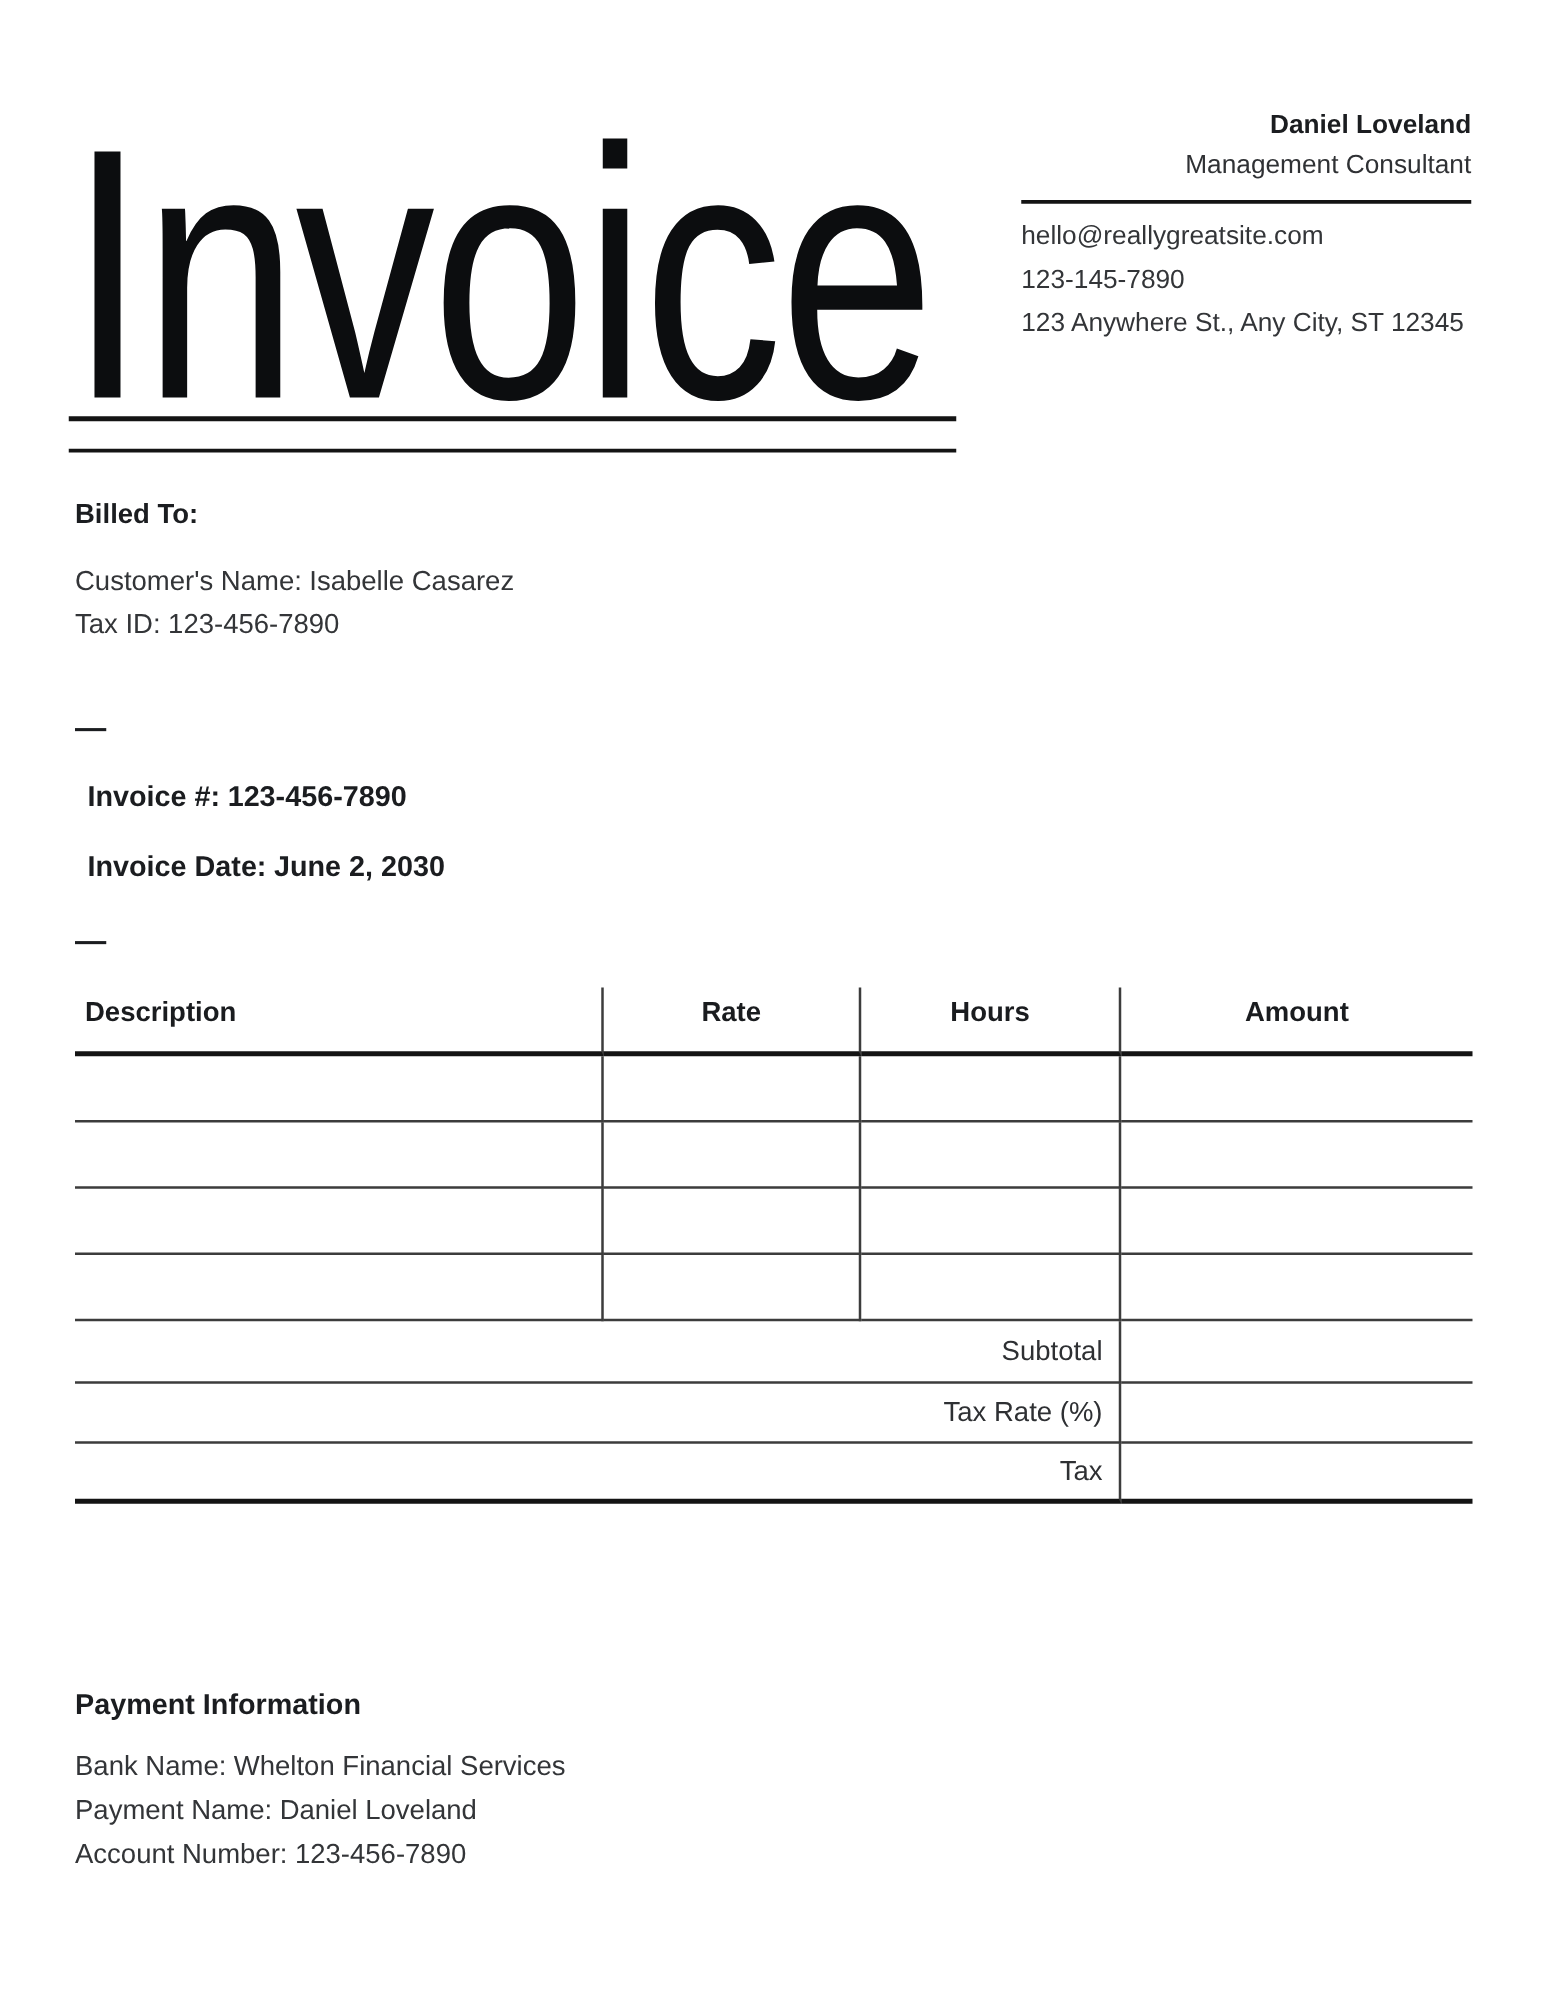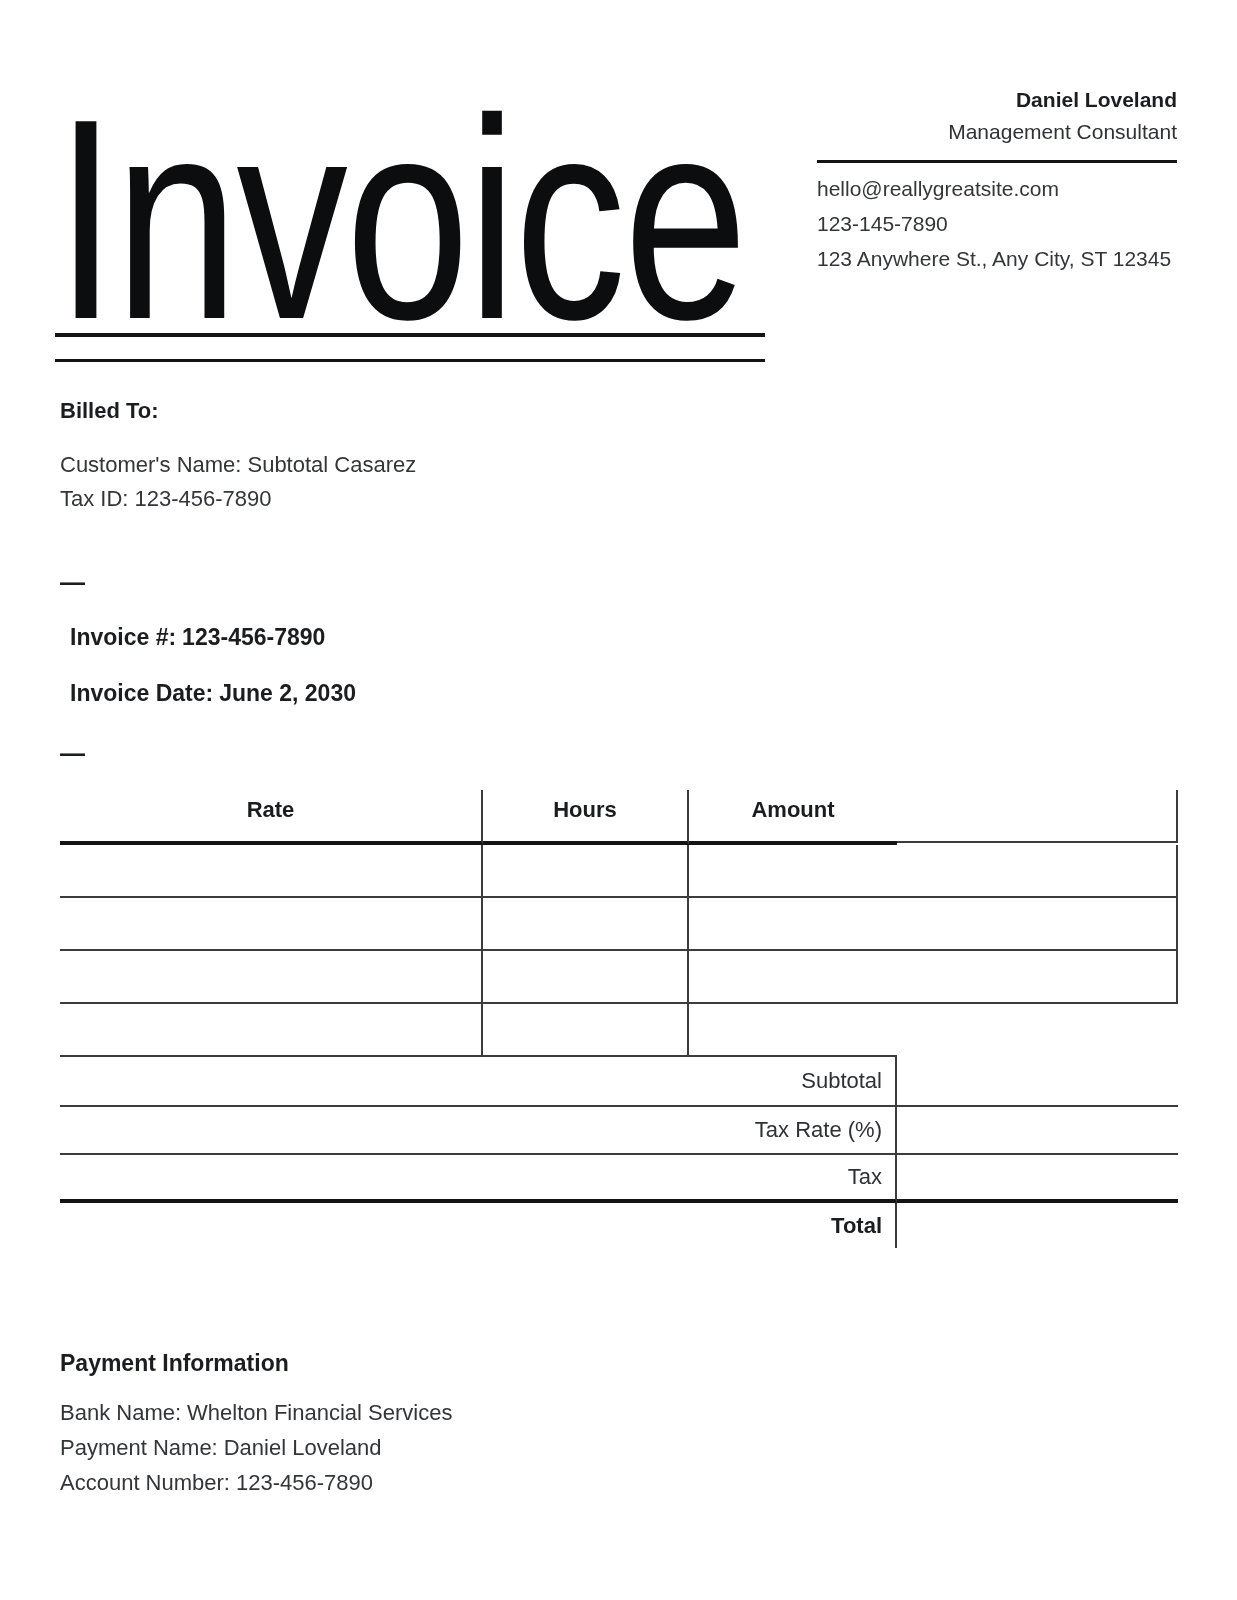--- a/index.html
+++ b/index.html
@@ -84,35 +84,36 @@
     <div class="rule"></div>
     <div class="contacts">
       <p>hello@reallygreatsite.com</p>
       <p>123-145-7890</p>
       <p>123 Anywhere St., Any City, ST 12345</p>
     </div>
   </div>
 
   <div class="billed">
     <h3>Billed To:</h3>
-    <p class="line"><span>Customer's Name:</span><span>Subtotal Casarez</span></p>
+    <p class="line"><span>Customer's Name:</span><span>Isabelle Casarez</span></p>
     <p class="line"><span>Tax ID:</span><span>123-456-7890</span></p>
   </div>
 
   <div class="dash one">—</div>
 
   <div class="meta">
     <p class="line"><span>Invoice #:</span><span>123-456-7890</span></p>
     <p class="line"><span>Invoice Date:</span><span>June 2, 2030</span></p>
   </div>
 
   <div class="dash two">—</div>
 
   <div class="items">
 
+    <div class="cell hcell first vline">Description</div>
     <div class="cell hcell vline">Rate</div>
     <div class="cell hcell vline">Hours</div>
     <div class="cell hcell">Amount</div>
 
     <div class="cell bcell vline"></div>
     <div class="cell bcell vline"></div>
     <div class="cell bcell vline"></div>
     <div class="cell bcell"></div>
 
     <div class="cell bcell vline"></div>
@@ -132,21 +133,20 @@
 
     <div class="sum-label">Subtotal</div>
     <div class="sum-value"></div>
 
     <div class="sum-label row-taxrate-label" style="height:48px;">Tax Rate (%)</div>
     <div class="sum-value"></div>
 
     <div class="sum-label" style="height:48px;border-bottom:4px solid #141414;">Tax</div>
     <div class="sum-value" style="border-bottom:4px solid #141414;"></div>
 
-    <div class="sum-label" style="height:45px;font-weight:700;color:#1a1c1f;border-bottom:none;">Total</div>
     <div class="sum-value" style="border-bottom:none;"></div>
   </div>
 
   <div class="payment">
     <h3>Payment Information</h3>
     <p class="line"><span>Bank Name:</span><span>Whelton Financial Services</span></p>
     <p class="line"><span>Payment Name:</span><span>Daniel Loveland</span></p>
     <p class="line"><span>Account Number:</span><span>123-456-7890</span></p>
   </div>
 

